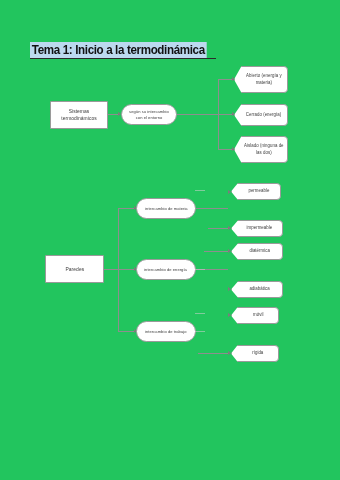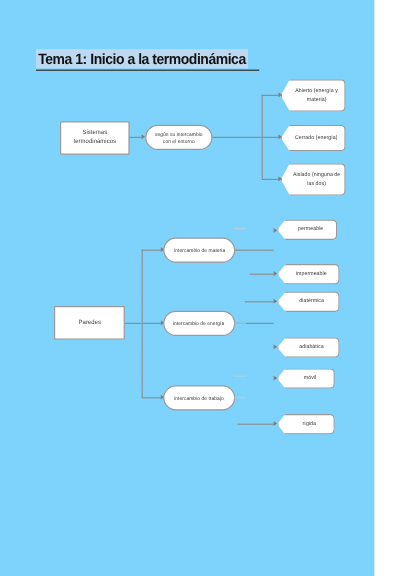--- a/index.html
+++ b/index.html
@@ -3,23 +3,23 @@
 <meta charset="utf-8">
 <title>Tema 1</title>
 <style>
   html, body {
     margin: 0;
     padding: 0;
     background: #ffffff;
   }
   #page {
     position: relative;
-    width: 312px;
+    width: 340px;
     height: 480px;
-    background: #7dd3fc;
+    background: #22c55e;
     overflow: hidden;
     font-family: "Liberation Sans", sans-serif;
     color: #1a1a1a;
   }
 
   
   #title-wrap {
     position: absolute;
     left: 30px;
     top: 40px;

